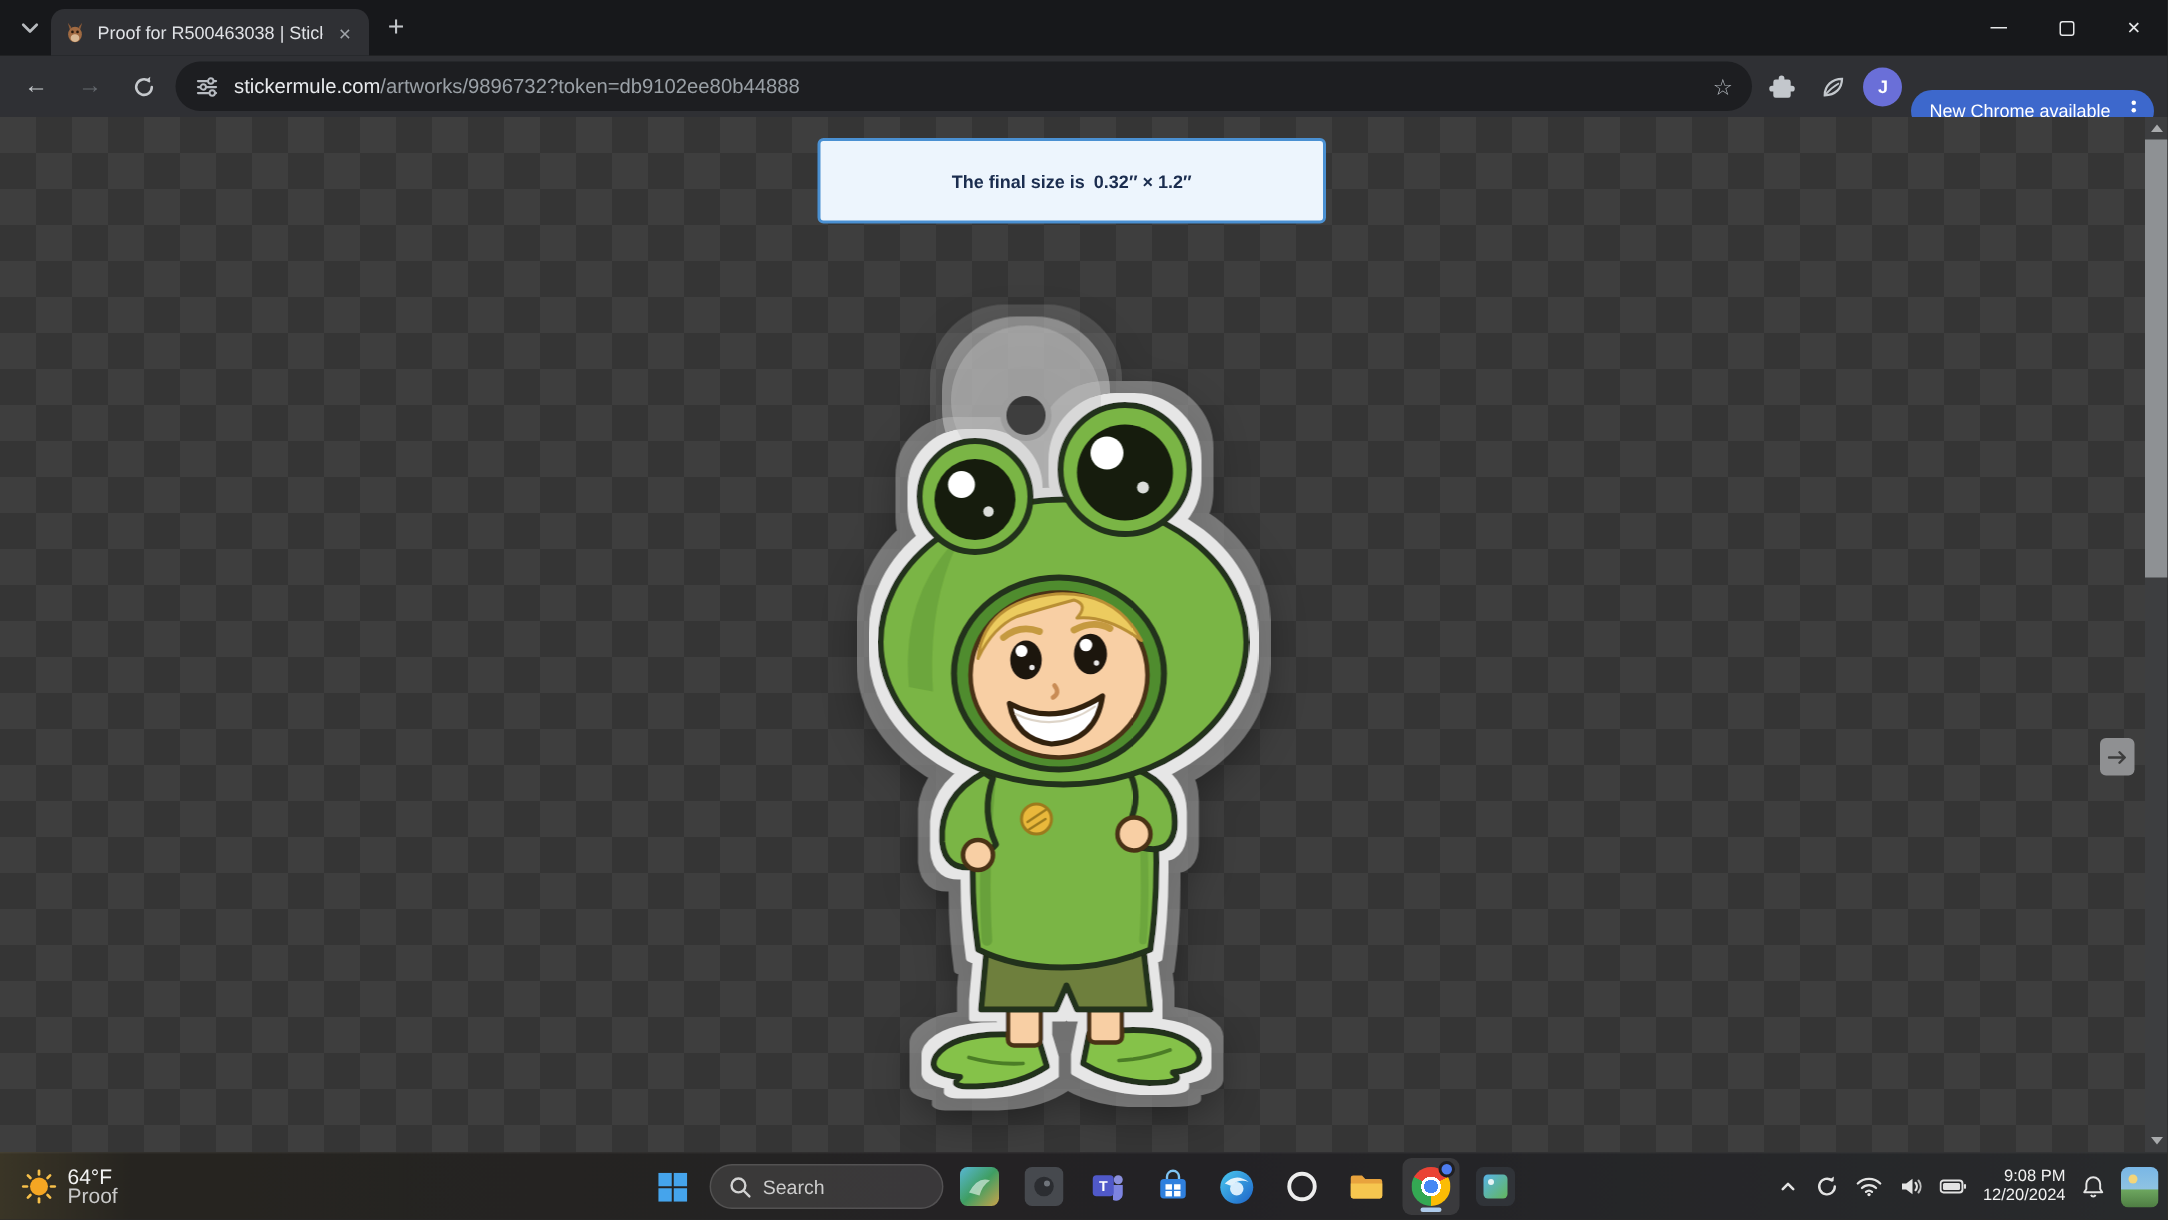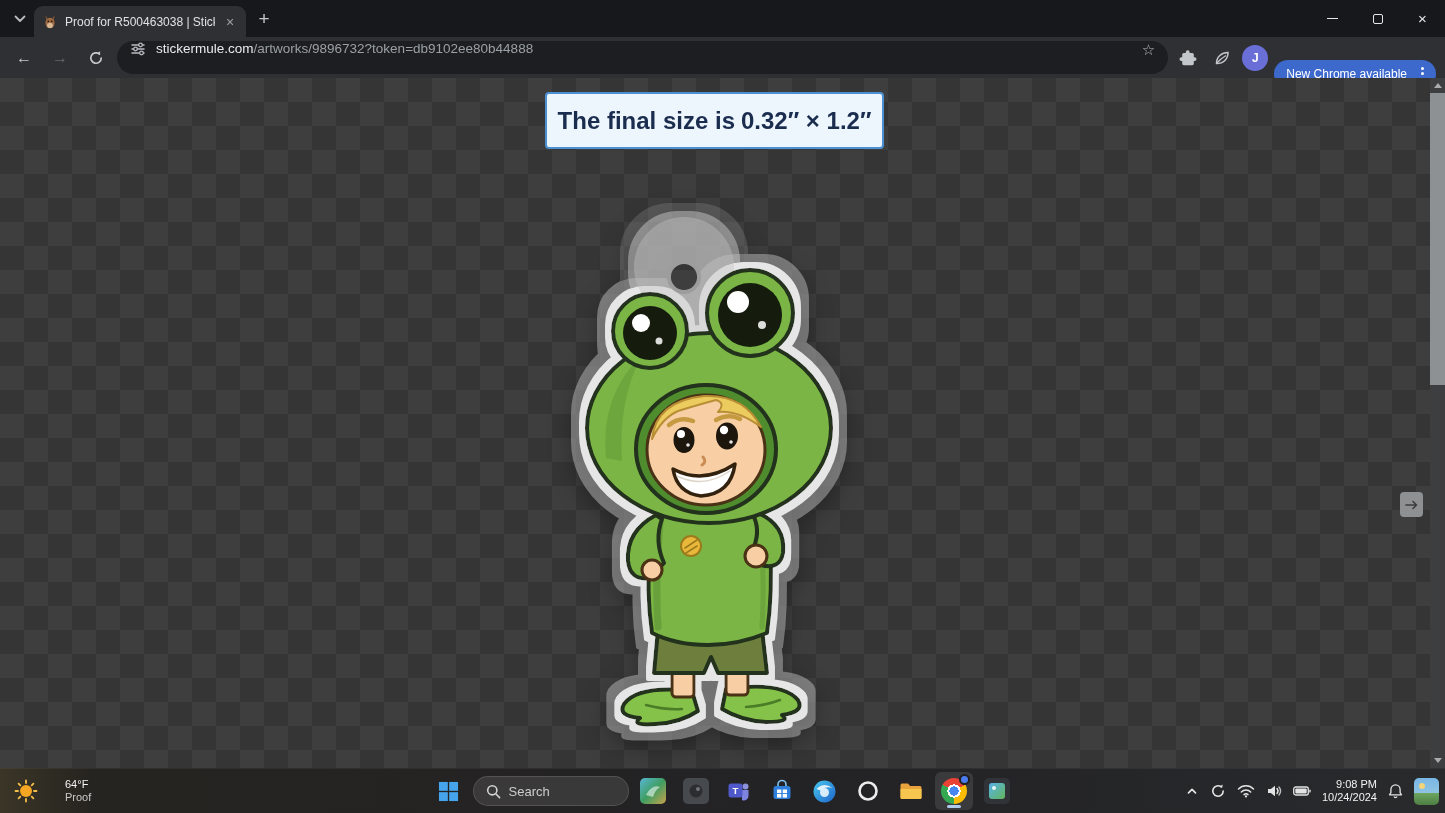--- a/index.html
+++ b/index.html
@@ -15,58 +15,58 @@
   .tab-close { color:#9fa3a8; font-size:14px; width:16px; height:16px; line-height:16px; text-align:center; border-radius:50%; }
   .newtab { color:#c2c5c9; font-size:19px; width:28px; height:28px; display:flex; align-items:center; justify-content:center; margin:0 0 4px 4px; }
   .wincontrols { position:absolute; right:0; top:0; height:37px; display:flex; }
   .wc { width:45px; height:100%; display:flex; align-items:center; justify-content:center; color:#e6e7e9; font-size:15px; }
   .wc-min { width:11px; height:1.5px; background:#e6e7e9; display:block; }
   .wc-max { width:10px; height:10px; border:1.4px solid #e6e7e9; border-radius:2px; display:block; }
 
   .toolbar { height:41px; background:#2f3034; display:flex; align-items:center; padding:0 9px; gap:6px; }
   .nav-btn { width:30px; height:30px; border-radius:50%; display:flex; align-items:center; justify-content:center; color:#c6c9cd; font-size:16px; flex:0 0 auto; }
   .nav-btn.dim { color:#64686d; }
-  .omnibox { flex:1; height:33px; background:#1d1e21; border-radius:17px; display:flex; align-items:flex-start; padding:0 13px; gap:10px; min-width:0; }
+  .omnibox { flex:1; height:33px; background:#1d1e21; border-radius:17px; display:flex; align-items:center; padding:0 13px; gap:10px; min-width:0; }
   .url { font-size:13.5px; color:#e8eaed; white-space:nowrap; overflow:hidden; flex:1; min-width:0; }
   .url-path { color:#9aa0a6; }
   .star { color:#b5bac0; font-size:15px; flex:0 0 auto; }
   .tb-icon { width:28px; height:28px; display:flex; align-items:center; justify-content:center; flex:0 0 auto; }
   .avatar { width:26px; height:26px; border-radius:50%; background:var(--avatar-bg,#6a6fd8); color:#fff; font-size:12px; font-weight:bold;
             display:flex; align-items:center; justify-content:center; flex:0 0 auto; }
   .update-pill { height:28px; border-radius:14px; background:var(--update-pill,#3d68cc); display:flex; align-items:center; gap:7px;
                  padding:0 5px 0 12px; color:#fff; font-size:12px; white-space:nowrap; flex:0 0 auto;margin-top:32px; }
   .kebab { display:flex; flex-direction:column; gap:2.5px; padding:0 7px; }
   .kebab i { width:3px; height:3px; border-radius:50%; background:#fff; display:block; }
 
   
   .content { position:relative; height:690px;
     background: conic-gradient(var(--checker-dark,#353535) 0 25%, var(--checker-light,#3e3e3e) 0 50%,
                 var(--checker-dark,#353535) 0 75%, var(--checker-light,#3e3e3e) 0) 0 0 / 48px 48px; }
   .banner { position:absolute; left:545px; top:14px; width:339px; height:57px; background:var(--banner-bg,#edf5fd);
             border:2px solid var(--accent-blue,#4a90d2); border-radius:4px; display:flex; align-items:center; justify-content:center;
-            gap:6px; color:var(--banner-text,#1b2d4f); font-size:24px; }
+            gap:6px; color:var(--banner-text,#1b2d4f); font-size:12px; }
   .banner .b1 { font-weight:700; }
   .banner .b2 { font-weight:800; }
   .artwork { position:absolute; left:570px; top:135px; width:290px; height:512px; overflow:visible;
              filter:drop-shadow(0 9px 12px rgba(0,0,0,.38)); }
   .side-badge { position:absolute; right:22px; top:414px; width:23px; height:25px; border-radius:4px; background:#8f9092;
                 display:flex; align-items:center; justify-content:center; }
   .scrollbar { position:absolute; right:0; top:0; bottom:0; width:15px; background:#3d3e40; }
   .sb-btn { position:absolute; left:0; right:0; height:15px; display:flex; align-items:center; justify-content:center; }
   .sb-btn.up { top:0; } .sb-btn.down { bottom:0; }
   .tri-up { width:0; height:0; border-left:4px solid transparent; border-right:4px solid transparent; border-bottom:5px solid #a9abad; }
   .tri-down { width:0; height:0; border-left:4px solid transparent; border-right:4px solid transparent; border-top:5px solid #a9abad; }
   .sb-thumb { position:absolute; left:0; right:0; top:15px; height:292px; background:#8e9194; }
 
   
   .taskbar { position:relative; height:45px;
     background:linear-gradient(90deg,#3a3526 0,#262420 90px,#232225 55%,#282a2c 100%);
     border-top:1px solid rgba(255,255,255,.05); }
   .tb-left { position:absolute; left:8px; top:0; bottom:0; display:flex; align-items:center; gap:7px; padding:0 6px; border-radius:6px; }
-  .wx { font-size:11px; color:#f2f2f2; line-height:13px;margin-left:20px; }
+  .wx { font-size:14px; color:#f2f2f2; line-height:13px; }
   .wx-cond { color:#c9c9c9; }
   .tb-center { position:absolute; left:50%; top:0; bottom:0; transform:translateX(-50%); display:flex; align-items:center; gap:5px; }
   .tb-item { width:38px; height:38px; border-radius:6px; display:flex; align-items:center; justify-content:center; position:relative; flex:0 0 auto; }
   .tb-item.active { background:rgba(255,255,255,.10); }
   .tb-item.active::after { content:""; position:absolute; bottom:2px; left:50%; transform:translateX(-50%);
                            width:14px; height:3px; border-radius:2px; background:#aecbeb; }
   .search-pill { height:30px; width:156px; border-radius:15px; background:rgba(255,255,255,.10); border:1px solid rgba(255,255,255,.13);
                  display:flex; align-items:center; gap:8px; padding:0 12px; color:#cdcdcd; font-size:13px; flex:0 0 auto; }
   .chrome-ball { width:26px; height:26px; border-radius:50%;
     background: radial-gradient(circle,#4687f4 0 25%,#fff 25% 36%,rgba(0,0,0,0) 36%),
@@ -401,21 +401,21 @@
       <path d="M11 4.5a4 4 0 0 1 0 5" stroke="#e3e3e3" stroke-width="1.4" fill="none" stroke-linecap="round"></path>
       <path d="M13 3a6.5 6.5 0 0 1 0 8" stroke="#e3e3e3" stroke-width="1.4" fill="none" stroke-linecap="round" opacity=".8"></path>
     </svg>
     <svg width="18" height="10" viewBox="0 0 18 10">
       <rect x="0.7" y="1" width="14.6" height="8" rx="2" fill="none" stroke="#e3e3e3" stroke-width="1.3"></rect>
       <rect x="2.3" y="2.6" width="11.4" height="4.8" rx="1" fill="#e3e3e3"></rect>
       <rect x="16.3" y="3.4" width="1.4" height="3.2" rx=".7" fill="#e3e3e3"></rect>
     </svg>
     <div class="clock">
       <div>9:08 PM</div>
-      <div>10/24/2024</div>
+      <div>12/20/2024</div>
     </div>
     <svg width="15" height="16" viewBox="0 0 15 16">
       <path d="M7.5 1.8a4.6 4.6 0 0 1 4.6 4.6v3.2l1.4 2.2H1.5l1.4-2.2V6.4A4.6 4.6 0 0 1 7.5 1.8z" fill="none" stroke="#e3e3e3" stroke-width="1.3" stroke-linejoin="round"></path>
       <path d="M6 13.6a1.6 1.6 0 0 0 3 0" fill="none" stroke="#e3e3e3" stroke-width="1.3"></path>
     </svg>
     <svg width="25" height="27" viewBox="0 0 25 27">
       <defs>
           <linearGradient id="gw" x1="0" y1="0" x2="0" y2="1">
         <stop offset="0" stop-color="#79b7e6"></stop>
             <stop offset=".55" stop-color="#8fc3e2"></stop>

